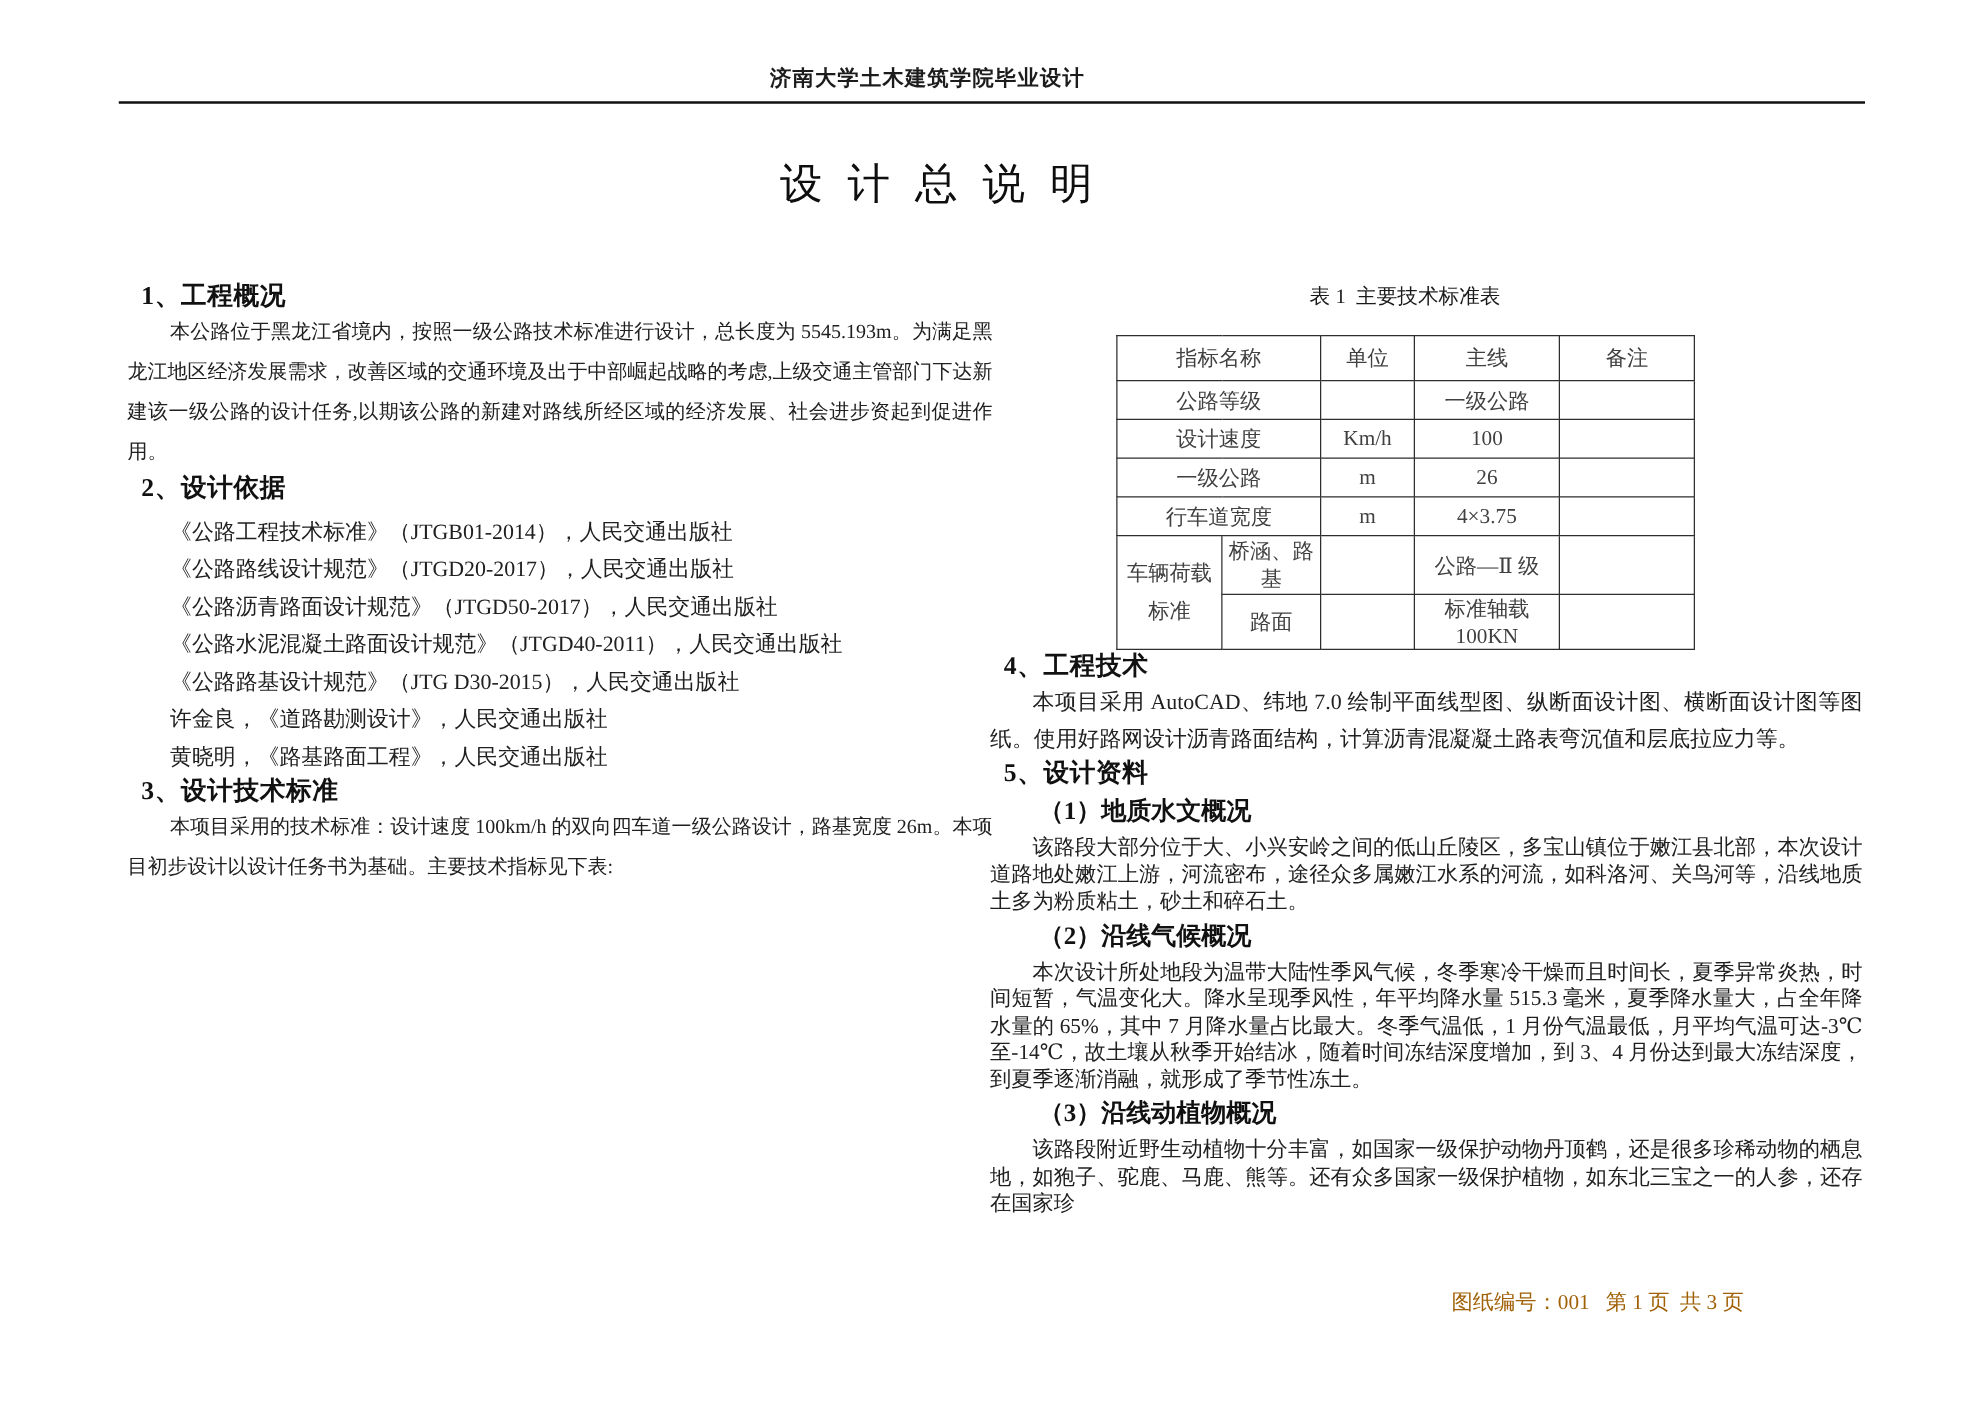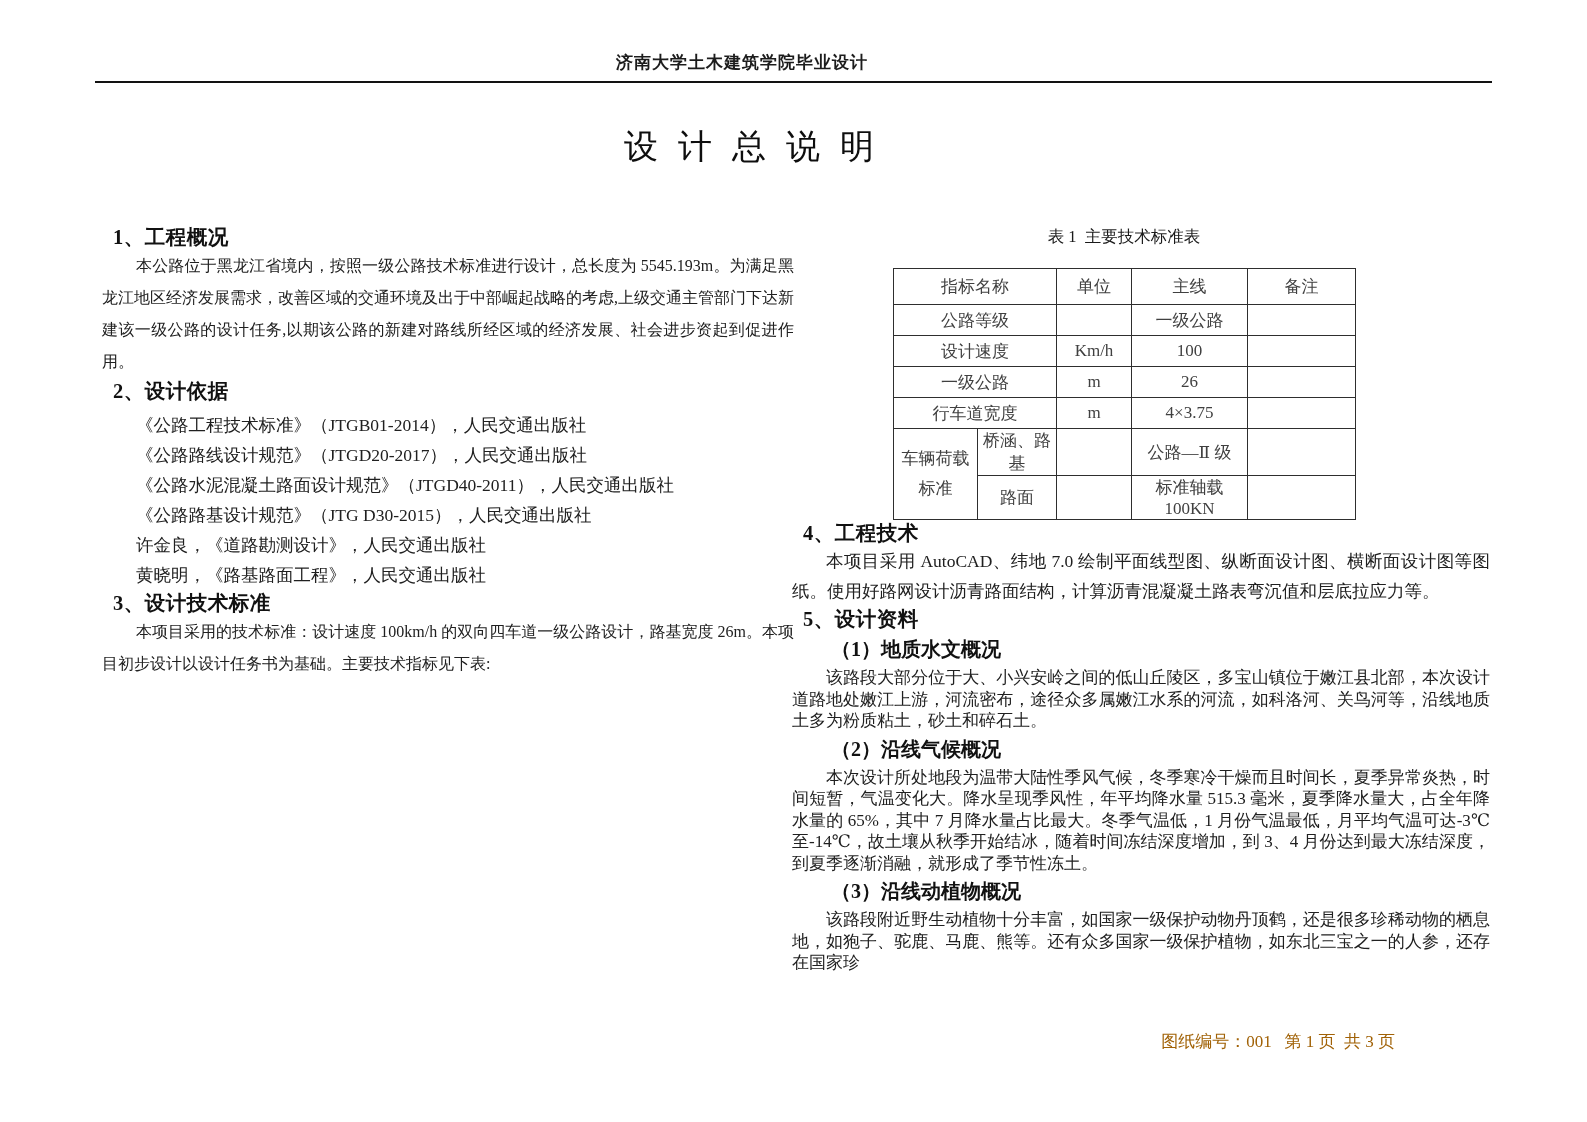--- a/index.html
+++ b/index.html
@@ -147,20 +147,21 @@
 
   <div class="col-left">
 
     <h2 class="sec">1、工程概况</h2>
     <p class="para para-loose mt-p1">本公路位于黑龙江省境内，按照一级公路技术标准进行设计，总长度为 5545.193m。为满足黑龙江地区经济发展需求，改善区域的交通环境及出于中部崛起战略的考虑,上级交通主管部门下达新建该一级公路的设计任务,以期该公路的新建对路线所经区域的经济发展、社会进步资起到促进作用。</p>
 
     <h2 class="sec mt-sec2">2、设计依据</h2>
     <div class="ref-list mt-refs">
       <div class="ref-item">《公路工程技术标准》（JTGB01-2014），人民交通出版社</div>
       <div class="ref-item">《公路路线设计规范》（JTGD20-2017），人民交通出版社</div>
+      <div class="ref-item">《公路沥青路面设计规范》（JTGD50-2017），人民交通出版社</div>
       <div class="ref-item">《公路水泥混凝土路面设计规范》（JTGD40-2011），人民交通出版社</div>
       <div class="ref-item">《公路路基设计规范》（JTG D30-2015），人民交通出版社</div>
       <div class="ref-item">许金良，《道路勘测设计》，人民交通出版社</div>
       <div class="ref-item">黄晓明，《路基路面工程》，人民交通出版社</div>
     </div>
 
     <h2 class="sec mt-sec3">3、设计技术标准</h2>
     <p class="para para-loose mt-p3">本项目采用的技术标准：设计速度 100km/h 的双向四车道一级公路设计，路基宽度 26m。本项目初步设计以设计任务书为基础。主要技术指标见下表:</p>
 
   </div>

